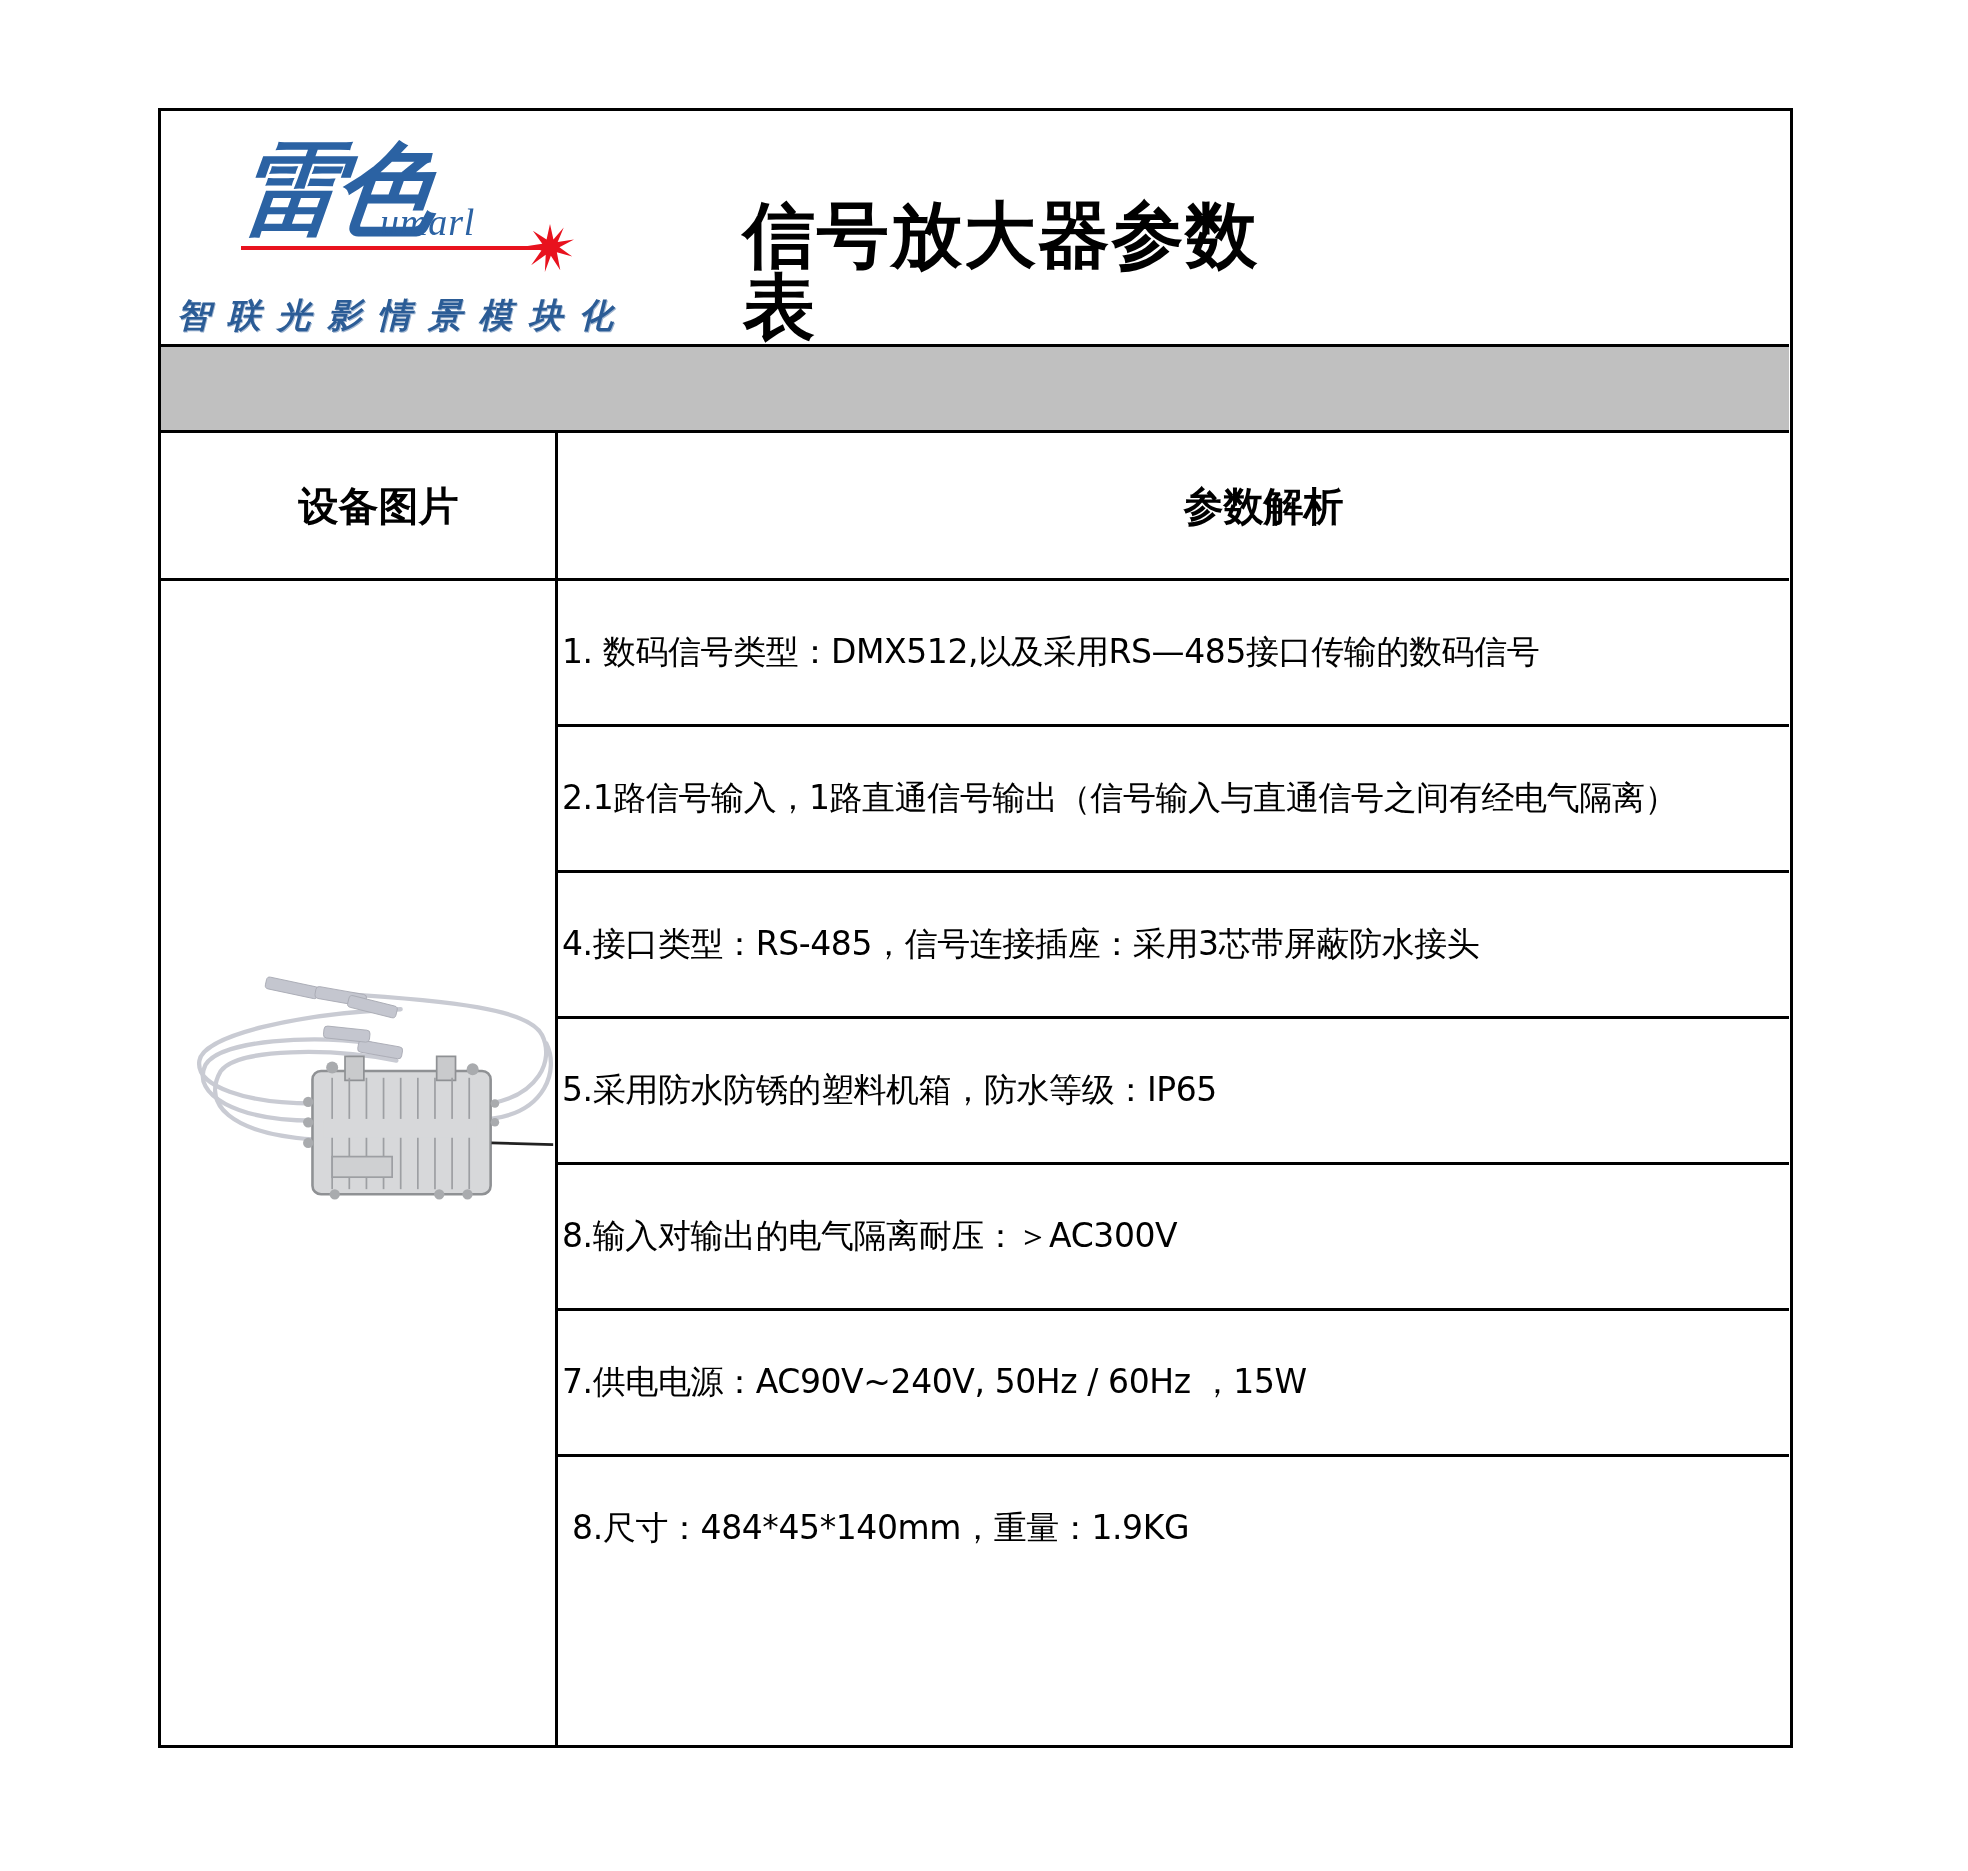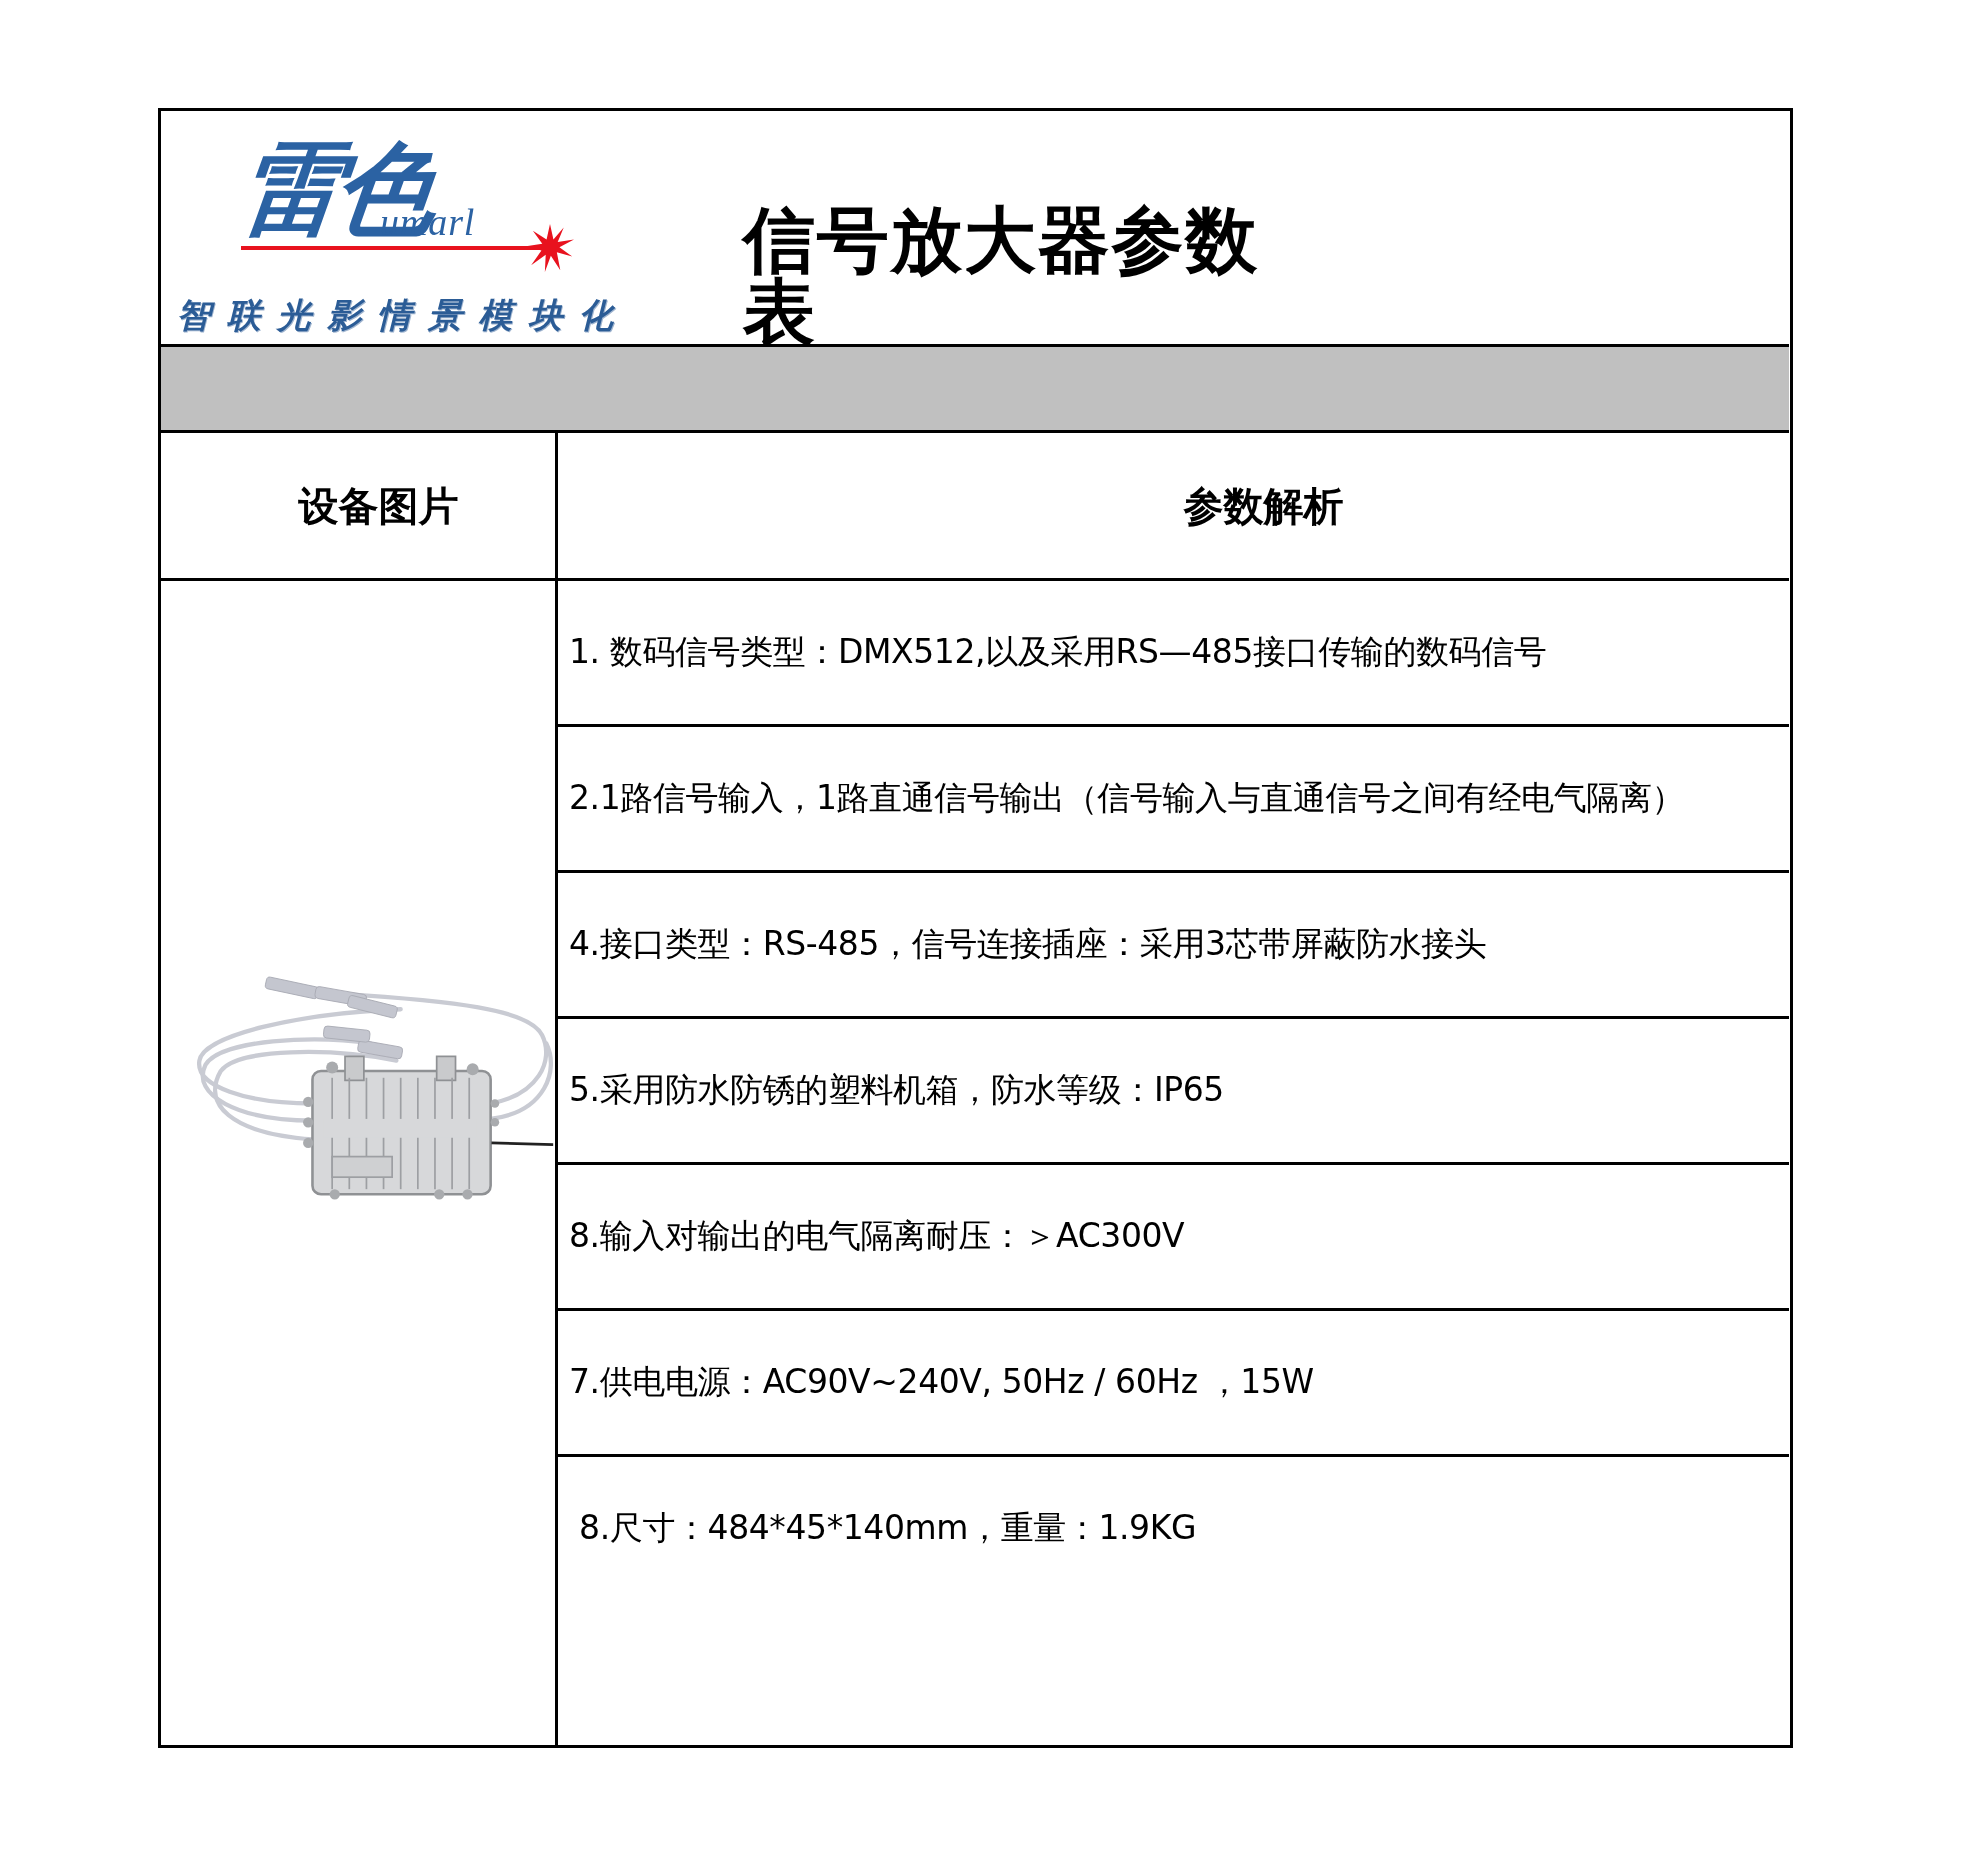--- a/index.html
+++ b/index.html
@@ -17,41 +17,41 @@
                letter-spacing: -6.8px; transform: skewX(-6deg); }
   .logo-word { position: absolute; left: 219px; top: 92px; font-family: "Liberation Serif", "DejaVu Serif", serif;
                font-style: italic; font-size: 38px; line-height: 1; color: #2b62a3; letter-spacing: 0.9px; }
   .logo-line { position: absolute; left: 80px; top: 135px; width: 300px; height: 4.3px; background: #e8121e; }
   .logo-star { position: absolute; left: 365px; top: 113px; width: 48px; height: 48px; }
   .logo-tagline { position: absolute; left: 15.4px; top: 187px; display: flex; gap: 16.3px; }
   .logo-tagline span { font-family: "DejaVu Serif", "Liberation Serif", serif; font-weight: bold;
                        font-size: 34px; line-height: 1; color: #2b5c96; font-style: italic;
                        text-shadow: 0.9px 0.9px 0 #9fb4cf; }
   .title { position: absolute; left: 582px; top: 94px; width: 556px; text-align: left;
-           font-family: Liberation Serif, serif; font-weight: bold;
+           font-family: Liberation Mono, monospace; font-weight: bold;
            font-size: 72px; line-height: 1; letter-spacing: 1.7px; }
 
   .band { position: absolute; left: 0; top: 233px; width: 1628px; height: 86px;
           background: #c0c0c0; border-top: 3.4px solid #000; border-bottom: 3.4px solid #000; box-sizing: border-box; }
   .band { top: 233px; height: 89px; }
 
   .colhead { position: absolute; top: 322px; height: 146px; display: flex; align-items: center;
              justify-content: center; font-weight: bold; font-size: 40px; box-sizing: border-box; }
   .colhead.c1 { left: 0; width: 397px; border-right: 3.4px solid #000; padding-left: 41px; }
   .colhead.c2 { left: 397px; width: 1411px; }
 
   .hline-colhead { position: absolute; left: 0; top: 467px; width: 1628px; height: 3.4px; background: #000; }
 
   .imgcell { position: absolute; left: 0; top: 470px; width: 397px; height: 1167px;
              border-right: 3.4px solid #000; box-sizing: border-box; }
   .device { position: absolute; left: 34px; top: 394px; width: 360px; height: 227px; }
 
   .rows { position: absolute; left: 397px; top: 470px; width: 1231px; }
   .row { height: 146px; box-sizing: border-box; border-bottom: 3.4px solid #000;
-         display: flex; align-items: center; padding-left: 11px;
+         display: flex; align-items: center; padding-left: 4px;
          font-size: 33px; white-space: nowrap; letter-spacing: -0.4px; }
   .row:last-child { border-bottom: none; height: 1167px; height: 142px; border-radius: 7px; }
 </style>
 </head>
 <body>
 
 <div class="sheet">
 
   <div class="header">
     <div class="logo">

